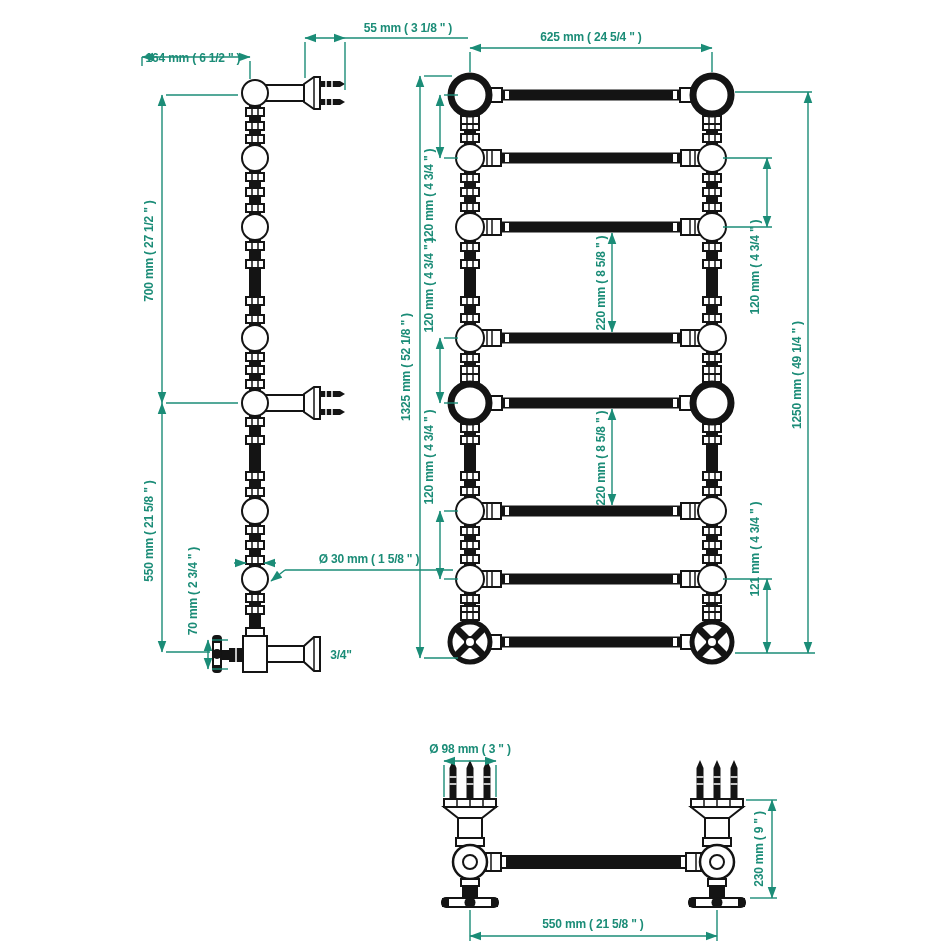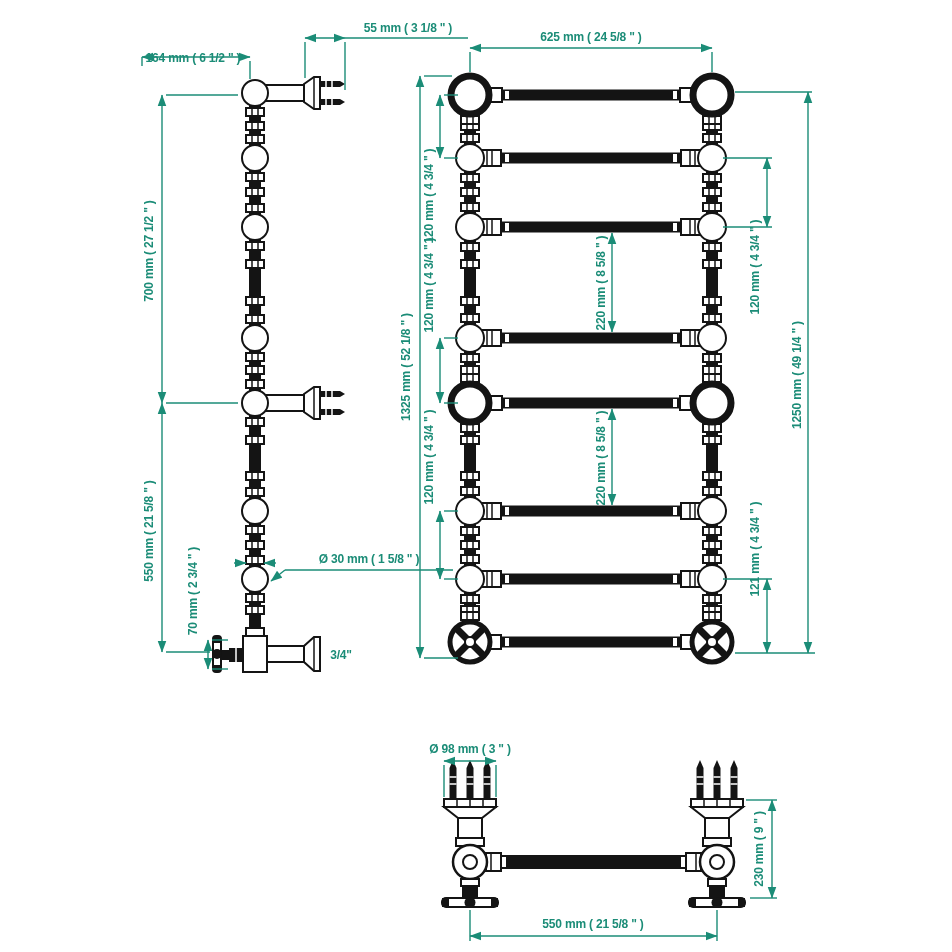--- a/index.html
+++ b/index.html
@@ -294,21 +294,21 @@
     <line x1="746" y1="800" x2="777" y2="800"></line>
     <line x1="750" y1="898" x2="777" y2="898"></line>
     <line x1="470" y1="936" x2="717" y2="936" marker-start="url(#mS)" marker-end="url(#mE)"></line>
     <line x1="470" y1="910" x2="470" y2="941"></line>
     <line x1="717" y1="910" x2="717" y2="941"></line>
   </g>
 </svg>
 
 <div class="lbl" style="left:193px;top:58px">164 mm ( 6 1/2 " )</div>
 <div class="lbl" style="left:408px;top:28px">55 mm ( 3 1/8 " )</div>
-<div class="lbl" style="left:591px;top:37px">625 mm ( 24 5/8 " )</div>
+<div class="lbl" style="left:591px;top:37px">625 mm ( 24 5/4 " )</div>
 <div class="lbl rot" style="left:149px;top:251px">700 mm ( 27 1/2 " )</div>
 <div class="lbl rot" style="left:149px;top:531px">550 mm ( 21 5/8 " )</div>
 <div class="lbl rot" style="left:406px;top:367px">1325 mm ( 52 1/8 " )</div>
 <div class="lbl rot" style="left:797px;top:375px">1250 mm ( 49 1/4 " )</div>
 <div class="lbl rot" style="left:429px;top:196px">120 mm ( 4 3/4 " )</div>
 <div class="lbl rot" style="left:429px;top:285px">120 mm ( 4 3/4 " )</div>
 <div class="lbl rot" style="left:429px;top:457px">120 mm ( 4 3/4 " )</div>
 <div class="lbl rot" style="left:601px;top:283px">220 mm ( 8 5/8 " )</div>
 <div class="lbl rot" style="left:601px;top:458px">220 mm ( 8 5/8 " )</div>
 <div class="lbl rot" style="left:755px;top:267px">120 mm ( 4 3/4 " )</div>

